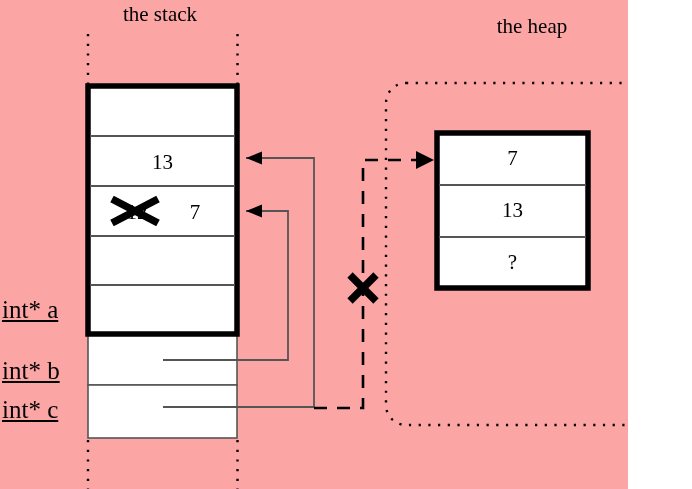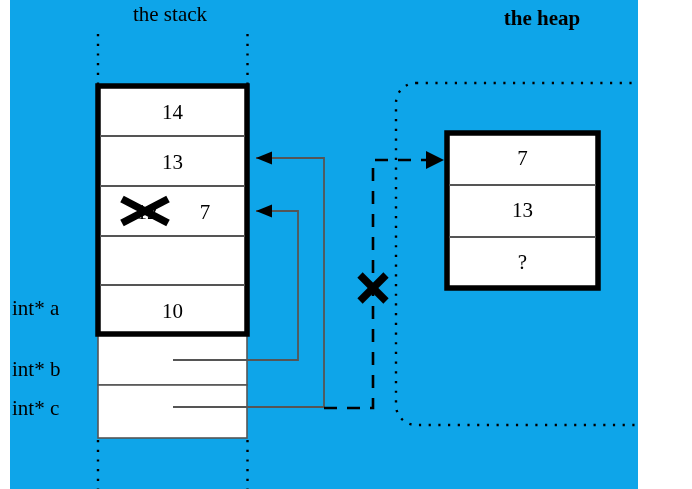--- a/index.html
+++ b/index.html
@@ -5,37 +5,37 @@
 <style>
   html, body {
     margin: 0;
     padding: 0;
     background: #ffffff;
   }
   #canvas {
     position: relative;
     width: 628px;
     height: 489px;
-    background: #0ea5e9;
+    background: #fca5a5;
     font-family: "Liberation Serif", "DejaVu Serif", serif;
     overflow: hidden;
-    margin-left: 10px;
   }
   .title {
     position: absolute;
     font-size: 21px;
     color: #000;
     white-space: nowrap;
     text-align: center;
   }
   .side-label {
     position: absolute;
-    font-size: 21px;
+    font-size: 25px;
     color: #000;
     white-space: nowrap;
+    text-decoration: underline;
   }
   .cell-value {
     position: absolute;
     font-size: 21px;
     color: #000;
     white-space: nowrap;
     text-align: center;
   }
   svg.layer {
     position: absolute;
@@ -46,21 +46,21 @@
     overflow: visible;
   }
 </style>
 </head>
 <body>
 
 <div id="canvas">
 
   <div class="title" style="left:60px; top:2px; width:200px;">the stack</div>
 
-  <div class="title" style="left:432px; top:6px; width:200px;font-weight:bold;">the heap</div>
+  <div class="title" style="left:432px; top:14px; width:200px;">the heap</div>
 
   <svg class="layer" viewBox="0 0 692 489">
 
     <line x1="88" y1="34" x2="88" y2="86" stroke="#000" stroke-width="2.4" stroke-dasharray="2.2 7.5" stroke-linecap="butt"></line>
     <line x1="237.5" y1="34" x2="237.5" y2="86" stroke="#000" stroke-width="2.4" stroke-dasharray="2.2 7.5" stroke-linecap="butt"></line>
 
     <line x1="88" y1="440" x2="88" y2="489" stroke="#000" stroke-width="2.4" stroke-dasharray="2.2 7.5" stroke-linecap="butt"></line>
     <line x1="237.5" y1="440" x2="237.5" y2="489" stroke="#000" stroke-width="2.4" stroke-dasharray="2.2 7.5" stroke-linecap="butt"></line>
 
     <rect x="88" y="334" width="149" height="51" fill="#ffffff" stroke="#555555" stroke-width="1.6"></rect>
@@ -99,29 +99,27 @@
     </g>
 
     <rect x="386" y="83" width="292" height="342" rx="20" ry="20" fill="none" stroke="#000000" stroke-width="2.4" stroke-dasharray="2.2 7.5"></rect>
 
     <rect x="437" y="133" width="151" height="155" fill="#ffffff" stroke="#000000" stroke-width="5.5"></rect>
     <line x1="439" y1="185" x2="586" y2="185" stroke="#555555" stroke-width="1.8"></line>
     <line x1="439" y1="237" x2="586" y2="237" stroke="#555555" stroke-width="1.8"></line>
 
   </svg>
 
-  <div class="cell-value" style="left:88px; top:100px; width:149px;">14</div>
 
   <div class="cell-value" style="left:88px; top:150px; width:149px;">13</div>
 
   <div class="cell-value" style="left:88px; top:200px; width:98px; text-align:center;">12</div>
   <div class="cell-value" style="left:170px; top:200px; width:50px; text-align:center;">7</div>
 
 
-  <div class="cell-value" style="left:88px; top:299px; width:149px;">10</div>
 
   <div class="side-label" style="left:2px; top:296px;">int* a</div>
 
   <div class="side-label" style="left:2px; top:357px;">int* b</div>
 
   <div class="side-label" style="left:2px; top:396px;text-align:right;">int* c</div>
 
   <div class="cell-value" style="left:437px; top:146px; width:151px;">7</div>
 
   <div class="cell-value" style="left:437px; top:198px; width:151px;">13</div>

